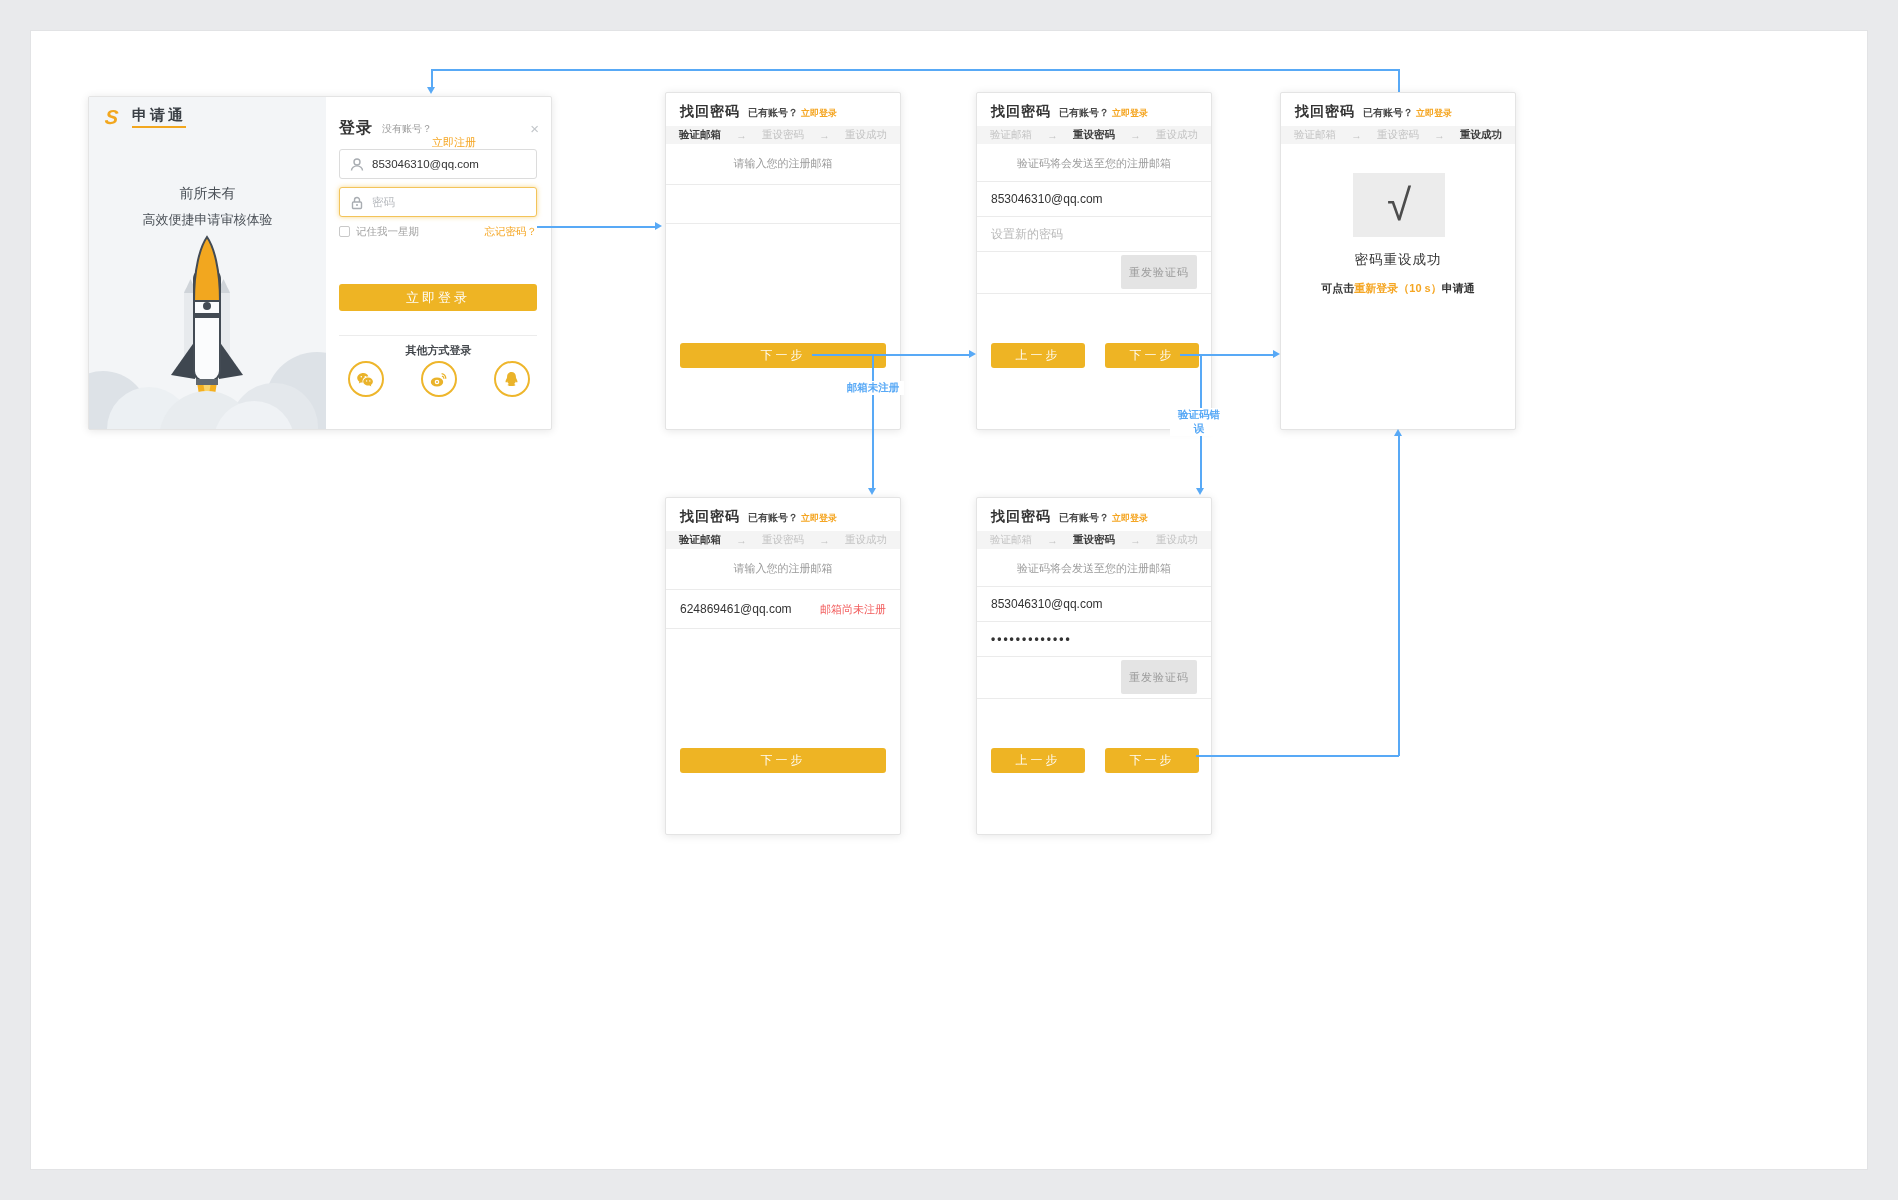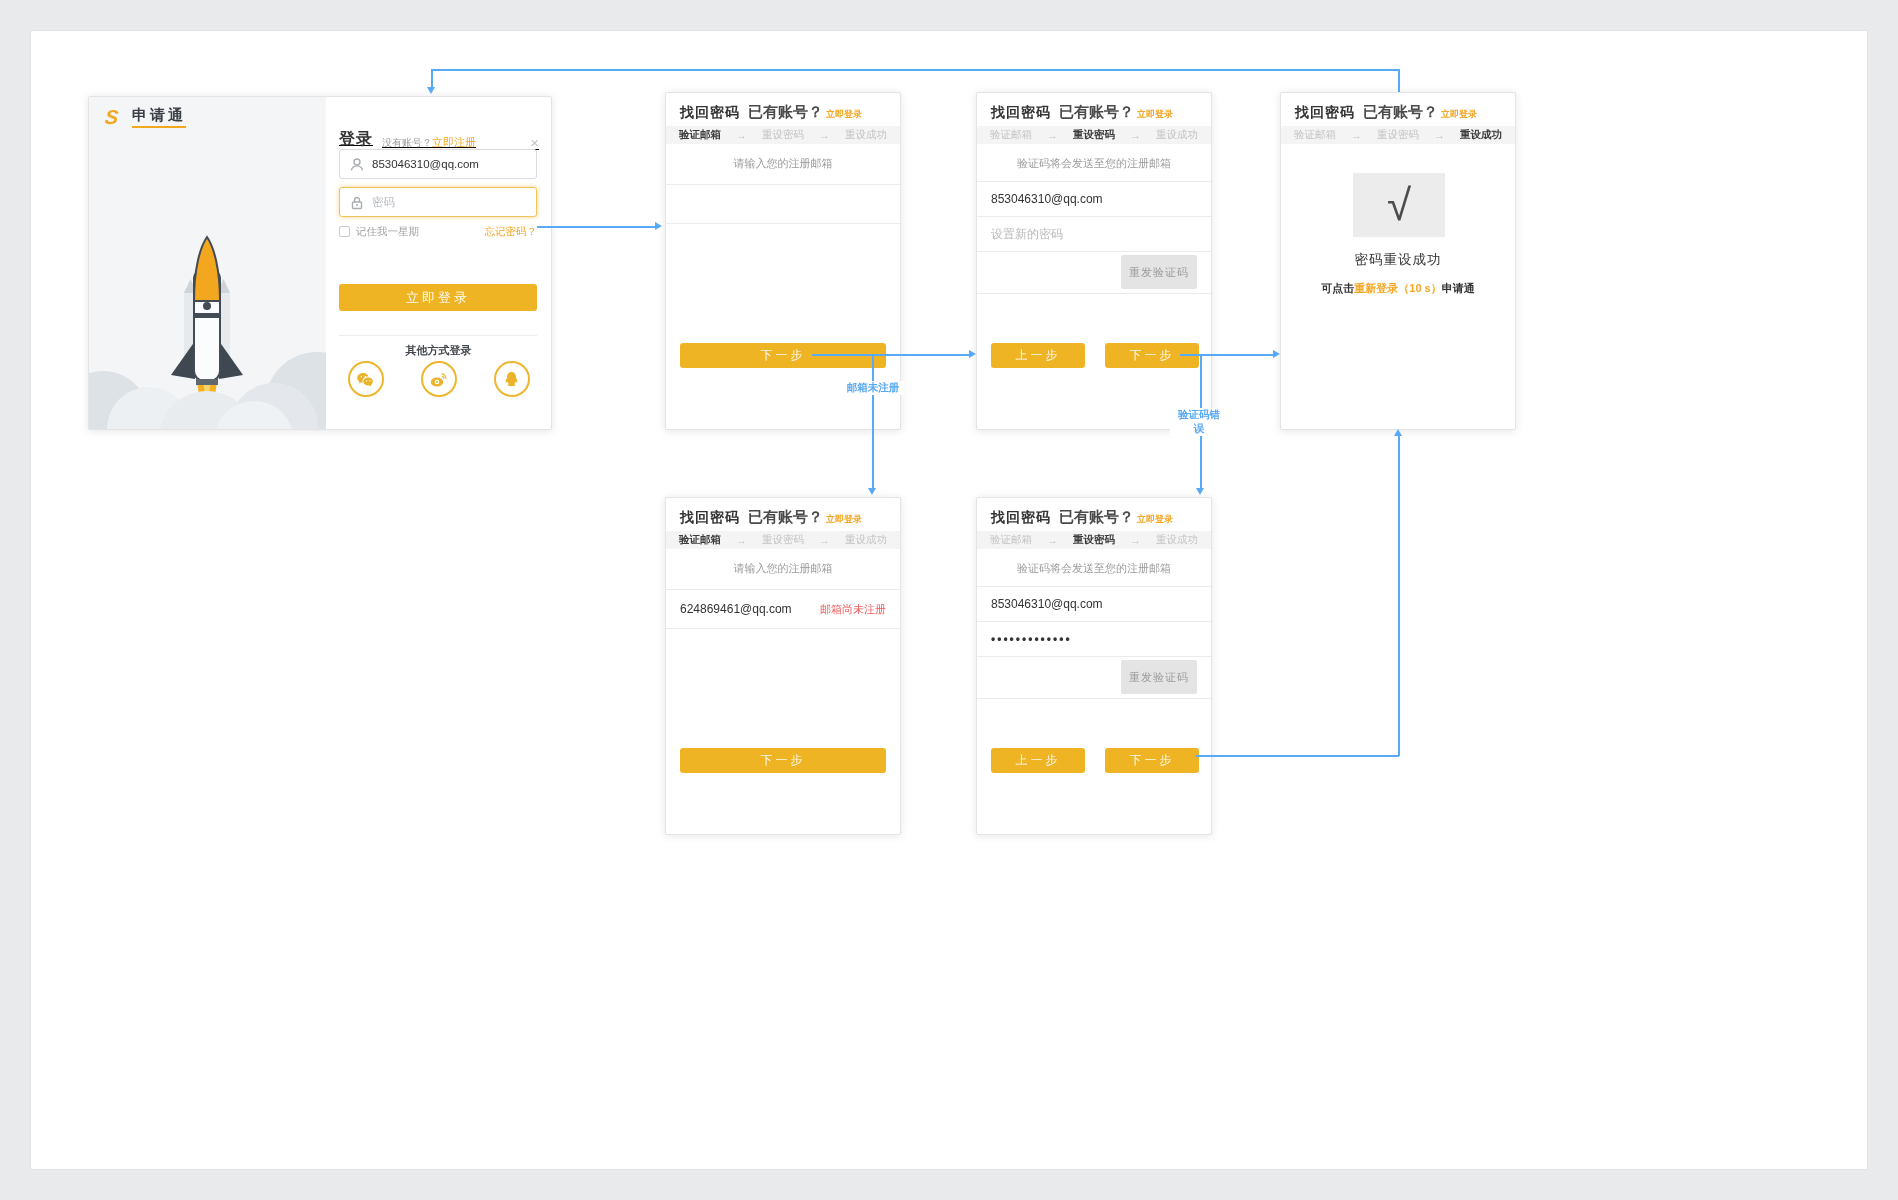--- a/index.html
+++ b/index.html
@@ -19,21 +19,21 @@
   .logo-s { width:20px; height:20px; color:#f2a71f; font-weight:bold; font-size:20px; line-height:20px;
             font-style:italic; transform:skewX(-6deg); }
   .logo-word { margin-left:7px; font-size:15px; font-weight:bold; color:#3b4046; letter-spacing:3px;
                border-bottom:2px solid #f2a71f; padding-bottom:1px; }
   .tagline { position:absolute; left:0; top:88px; width:100%; text-align:center; color:#4a5057; }
   .tagline .t1 { font-size:14px; margin-bottom:8px; }
   .tagline .t2 { font-size:13px; }
   .rocket { position:absolute; left:0; bottom:0; width:237px; height:200px; }
 
   .login-right { position:absolute; left:237px; top:0; right:0; bottom:0; }
-  .lr-head { position:absolute; left:13px; top:10px; right:12px; display:flex; align-items:flex-end;text-decoration:underline; }
+  .lr-head { position:absolute; left:13px; top:10px; right:12px; display:flex; align-items:center; }
   .lr-title { font-size:16px; font-weight:bold; color:#333; letter-spacing:1px; }
   .lr-hint { font-size:10px; color:#9b9b9b; margin-left:9px; }
   .lr-reg { font-size:11px; color:#f5a623; cursor:pointer;margin-top:28px; }
   .lr-close { margin-left:auto; font-size:15px; color:#c2c6ca; cursor:pointer; line-height:14px; }
 
   .input-wrap { position:absolute; left:13px; width:198px; height:30px; border:1px solid #dcdcdc; border-radius:3px; background:#fff; }
   .input-wrap svg { position:absolute; left:9px; top:7px; }
   .input-wrap input { position:absolute; left:32px; top:0; width:160px; height:28px; border:none; outline:none;
                       font-size:11.5px; color:#333; font-family:inherit; background:transparent; }
   .input-wrap input::placeholder { color:#b9bcc0; }
@@ -51,21 +51,21 @@
 
   .divider { position:absolute; left:13px; top:238px; width:198px; border-top:1px solid #ececec; }
   .other-label { position:absolute; left:0; top:246px; width:100%; text-align:center; font-size:11px; font-weight:bold; color:#45494e; }
   .social-row { position:absolute; left:0; top:264px; width:100%; display:flex; justify-content:center; gap:37px; }
   .social { width:36px; height:36px; border:2px solid #eeb62c; border-radius:50%; display:flex; align-items:center; justify-content:center; cursor:pointer; background:#fff; }
 
   
   .fp { width:236px; height:338px; }
   .fp-head { position:absolute; left:14px; top:10px; right:12px; display:flex; align-items:baseline; }
   .fp-title { font-size:14px; font-weight:bold; color:#333; letter-spacing:1px; }
-  .fp-hint { font-size:15px; font-weight:bold; color:#4a4a4a; margin-left:8px; }
+  .fp-hint { font-size:10px; font-weight:bold; color:#4a4a4a; margin-left:8px; }
   .fp-login-link { font-size:9px; font-weight:bold; color:#f5a623; margin-left:3px; cursor:pointer; }
   .fp-steps { position:absolute; left:0; top:33px; width:100%; height:18px; background:#f4f4f4;
               display:flex; align-items:center; justify-content:space-between; padding:0 13px; font-size:10.5px; color:#c3c3c3; }
   .fp-steps .active { color:#3c3c3c; font-weight:bold; }
   .fp-prompt { position:absolute; left:0; top:57px; width:100%; height:26px; line-height:26px; text-align:center;
                font-size:11px; color:#9b9b9b; }
   .hline { position:absolute; left:0; right:0; border-top:1px solid #ebebeb; }
   .fp-row { position:absolute; left:0; right:0; display:flex; align-items:center; padding:0 14px; font-size:12px; color:#333; }
   .placeholder { color:#b9b9b9; }
   .err { color:#f25c5c; font-size:11px; }
@@ -97,20 +97,24 @@
 <body>
 
 <div class="stage">
   <div class="canvas"></div>
 
   <section class="card login">
     <div class="login-left">
       <div class="logo-row">
         <span class="logo-s">S</span>
         <span class="logo-word">申请通</span>
+      </div>
+      <div class="tagline">
+        <div class="t1">前所未有</div>
+        <div class="t2">高效便捷申请审核体验</div>
       </div>
       <svg class="rocket" viewBox="0 0 237 200">
         <circle cx="14" cy="188" r="46" fill="#dde2e7"></circle>
         <circle cx="228" cy="175" r="52" fill="#dde2e7"></circle>
         <circle cx="185" cy="198" r="44" fill="#e4e8ec"></circle>
         <path d="M106 140 l8 52 h8 l8-52 z" fill="#f5b01f"></path>
         <path d="M112 140 l6 38 6-38 z" fill="#fbd46a"></path>
         <rect x="95" y="58" width="13" height="78" rx="6" fill="#e7eaed"></rect>
         <rect x="128" y="58" width="13" height="78" rx="6" fill="#e7eaed"></rect>
         <path d="M95 64 l6.5-14 6.5 14 z" fill="#cfd4d9"></path>

